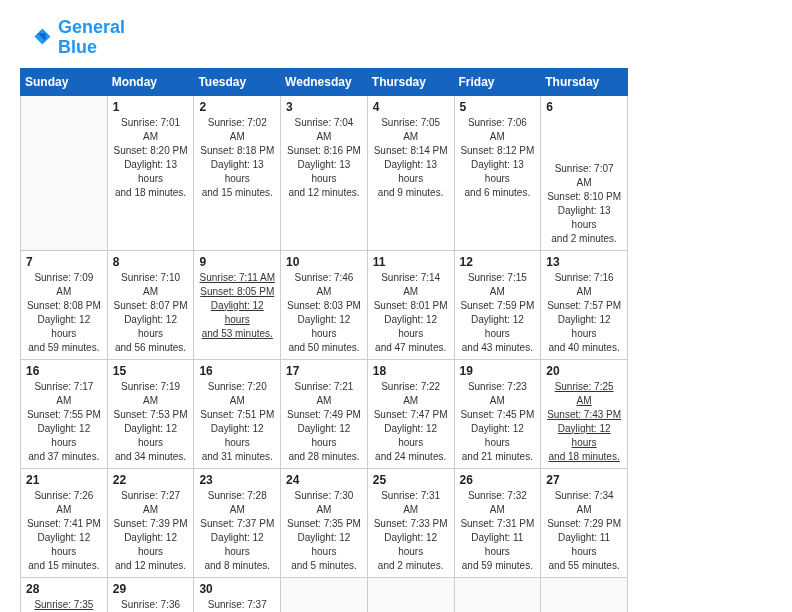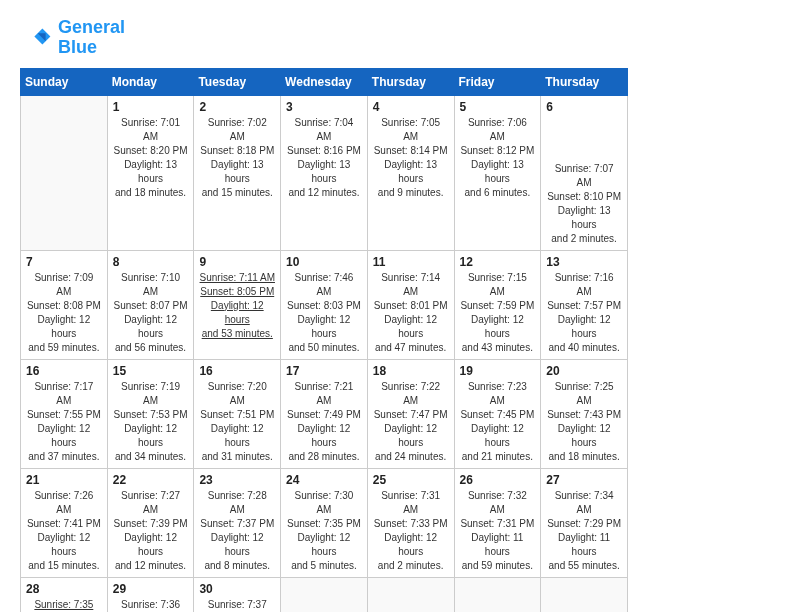--- a/index.html
+++ b/index.html
@@ -268,21 +268,21 @@
           </td>
           <td>
             <span class="day-num">19</span>
             <div class="day-info" style="white-space: pre-line;">Sunrise: 7:23 AM
 Sunset: 7:45 PM
 Daylight: 12 hours
 and 21 minutes.</div>
           </td>
           <td>
             <span class="day-num">20</span>
-            <div class="day-info" style="white-space: pre-line;">Sunrise: 7:25 AM
+            <div class="day-info" style="white-space: pre-line; text-decoration: underline;">Sunrise: 7:25 AM
 Sunset: 7:43 PM
 Daylight: 12 hours
 and 18 minutes.</div>
           </td>
         </tr>
         <tr>
           <td>
             <span class="day-num">21</span>
             <div class="day-info" style="white-space: pre-line;">Sunrise: 7:26 AM
 Sunset: 7:41 PM

